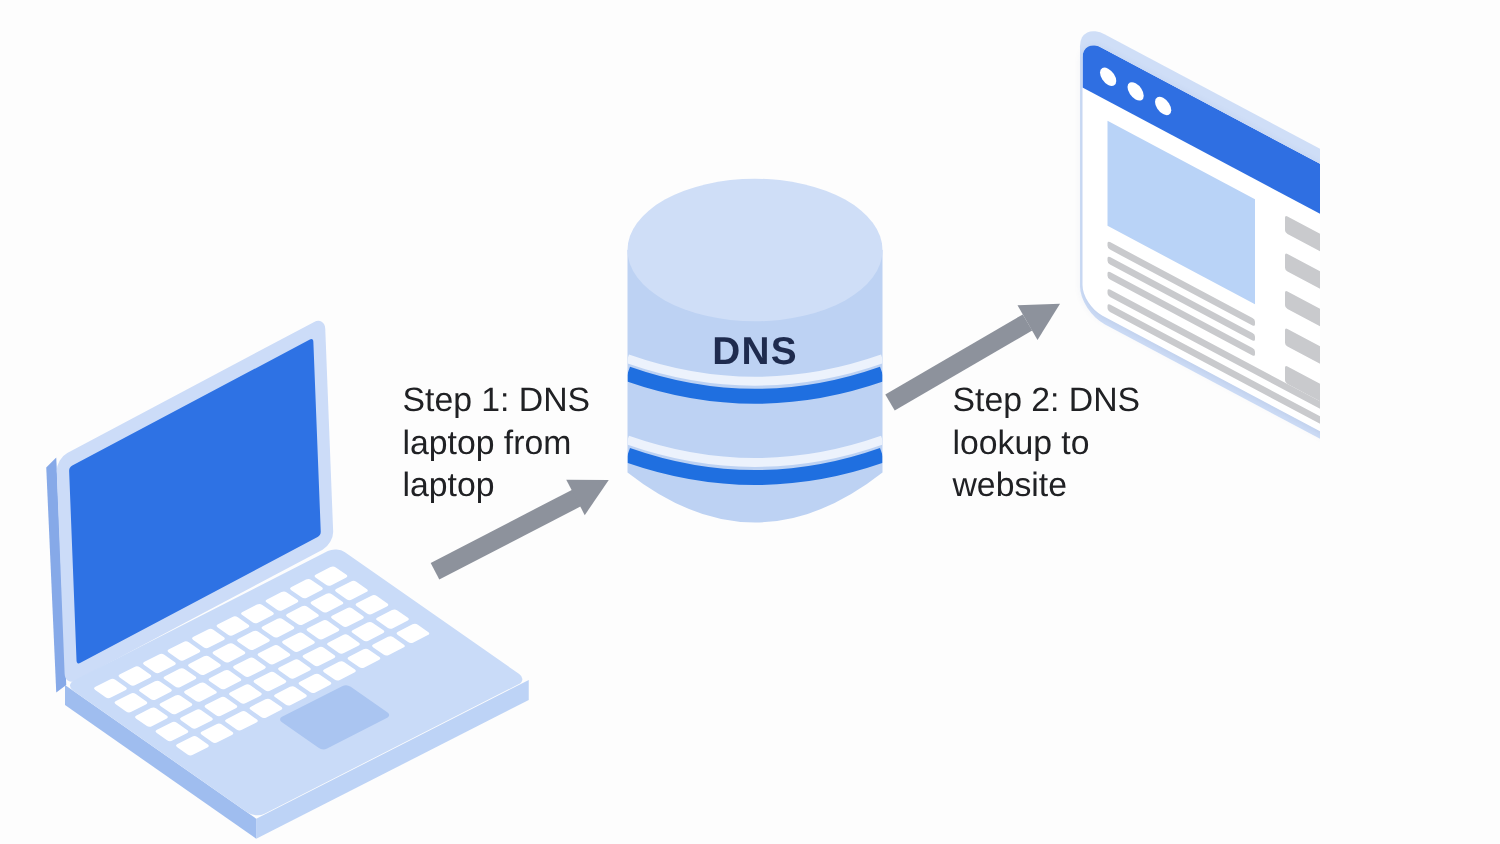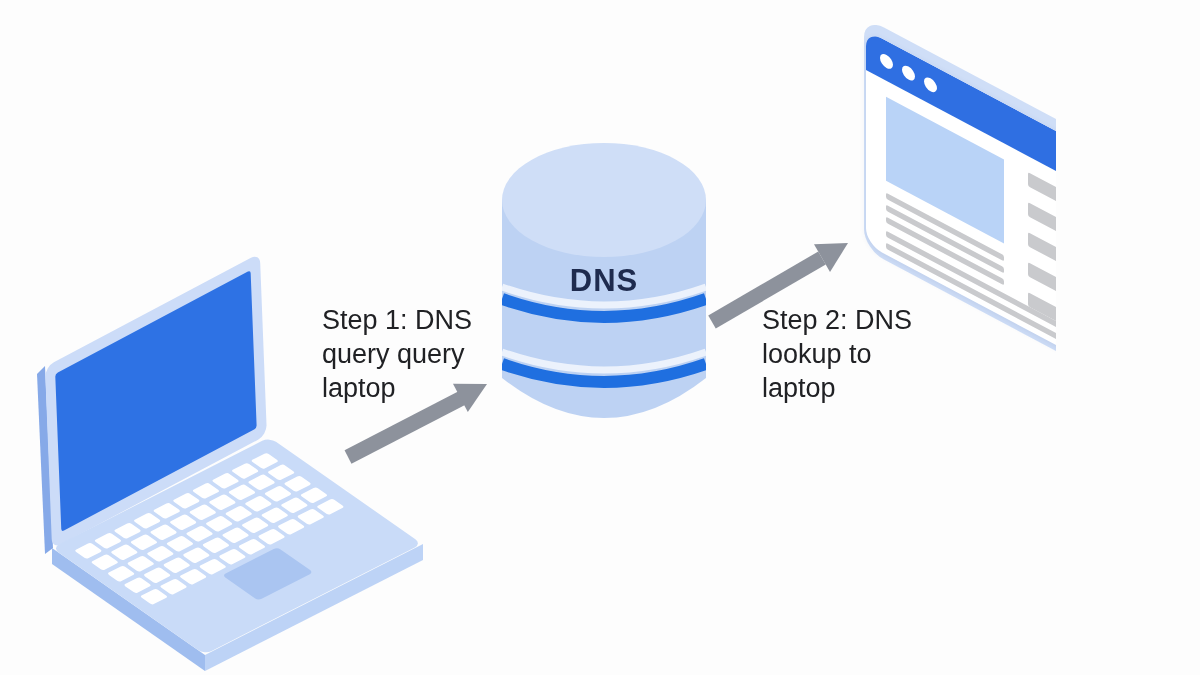--- a/index.html
+++ b/index.html
@@ -175,18 +175,18 @@
       <div class="tline tl5"></div>
       <div class="bar b1"></div>
       <div class="bar b2"></div>
       <div class="bar b3"></div>
       <div class="bar b4"></div>
       <div class="bar b5"></div>
     </div>
   </div>
 
   <div class="step-label step1">Step 1: DNS
-query query
+laptop from
 laptop</div>
   <div class="step-label step2">Step 2: DNS
 lookup to
-laptop</div>
+website</div>
 </div>
 
 </body></html>

